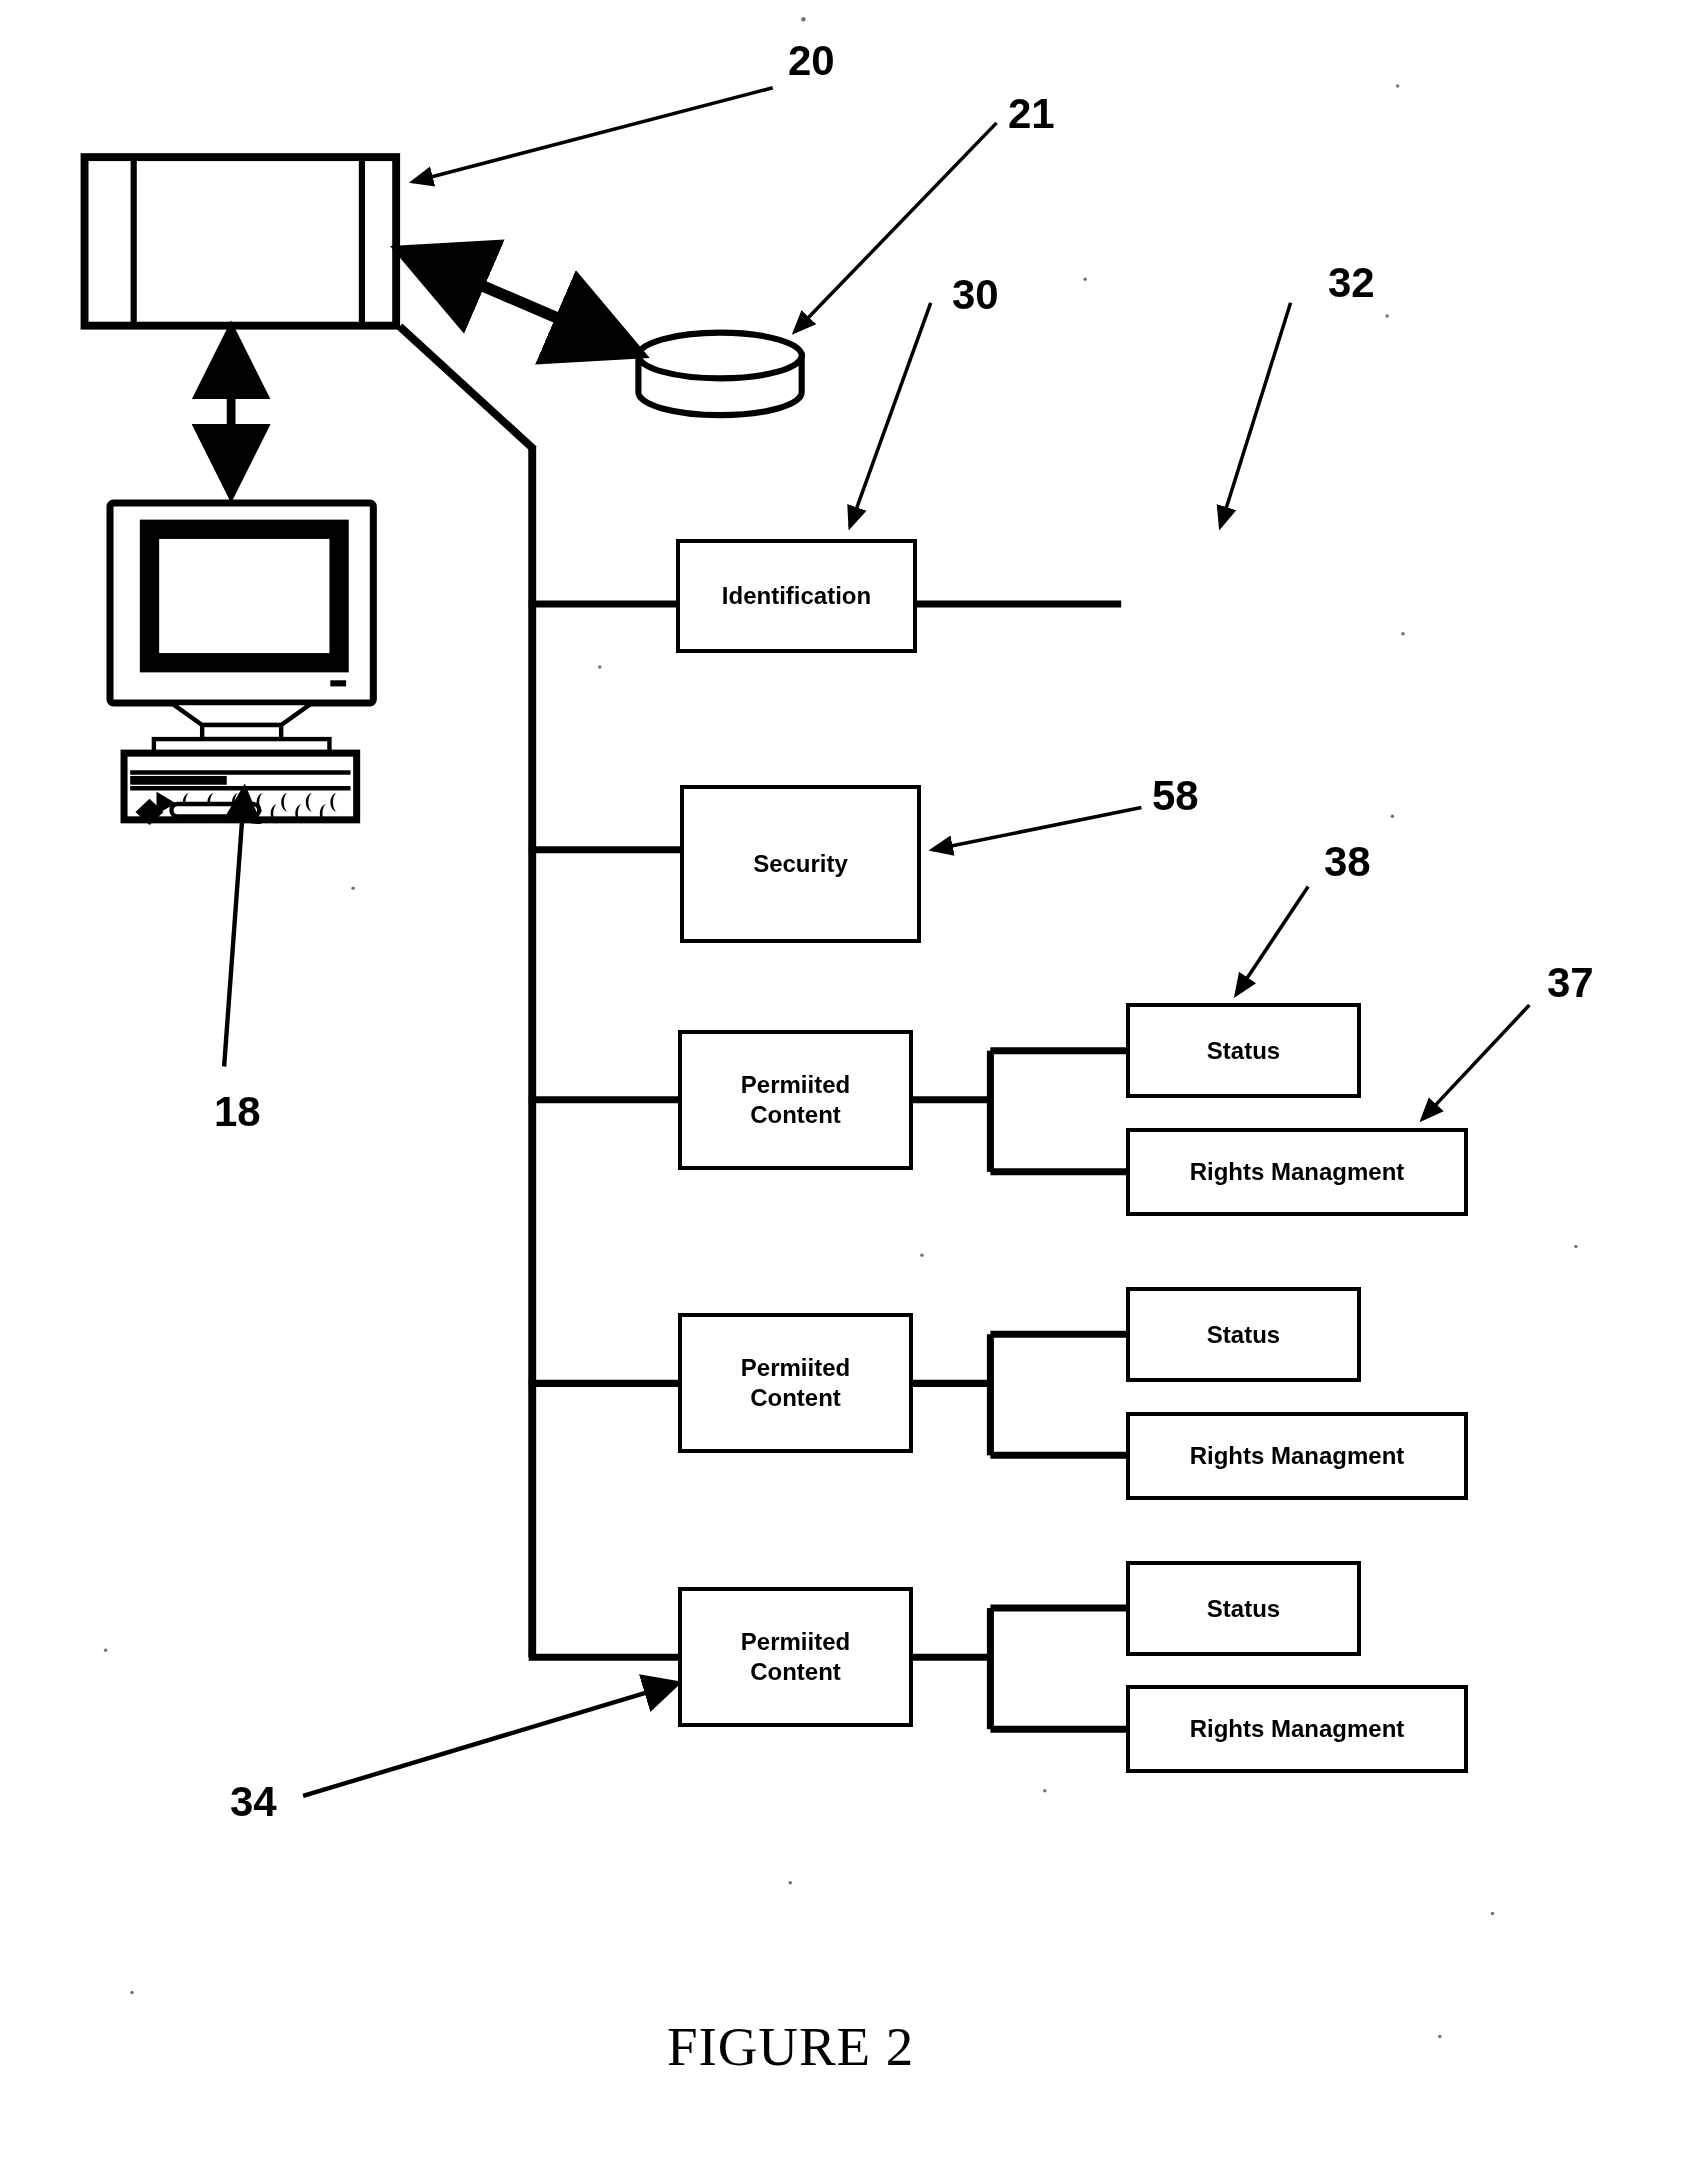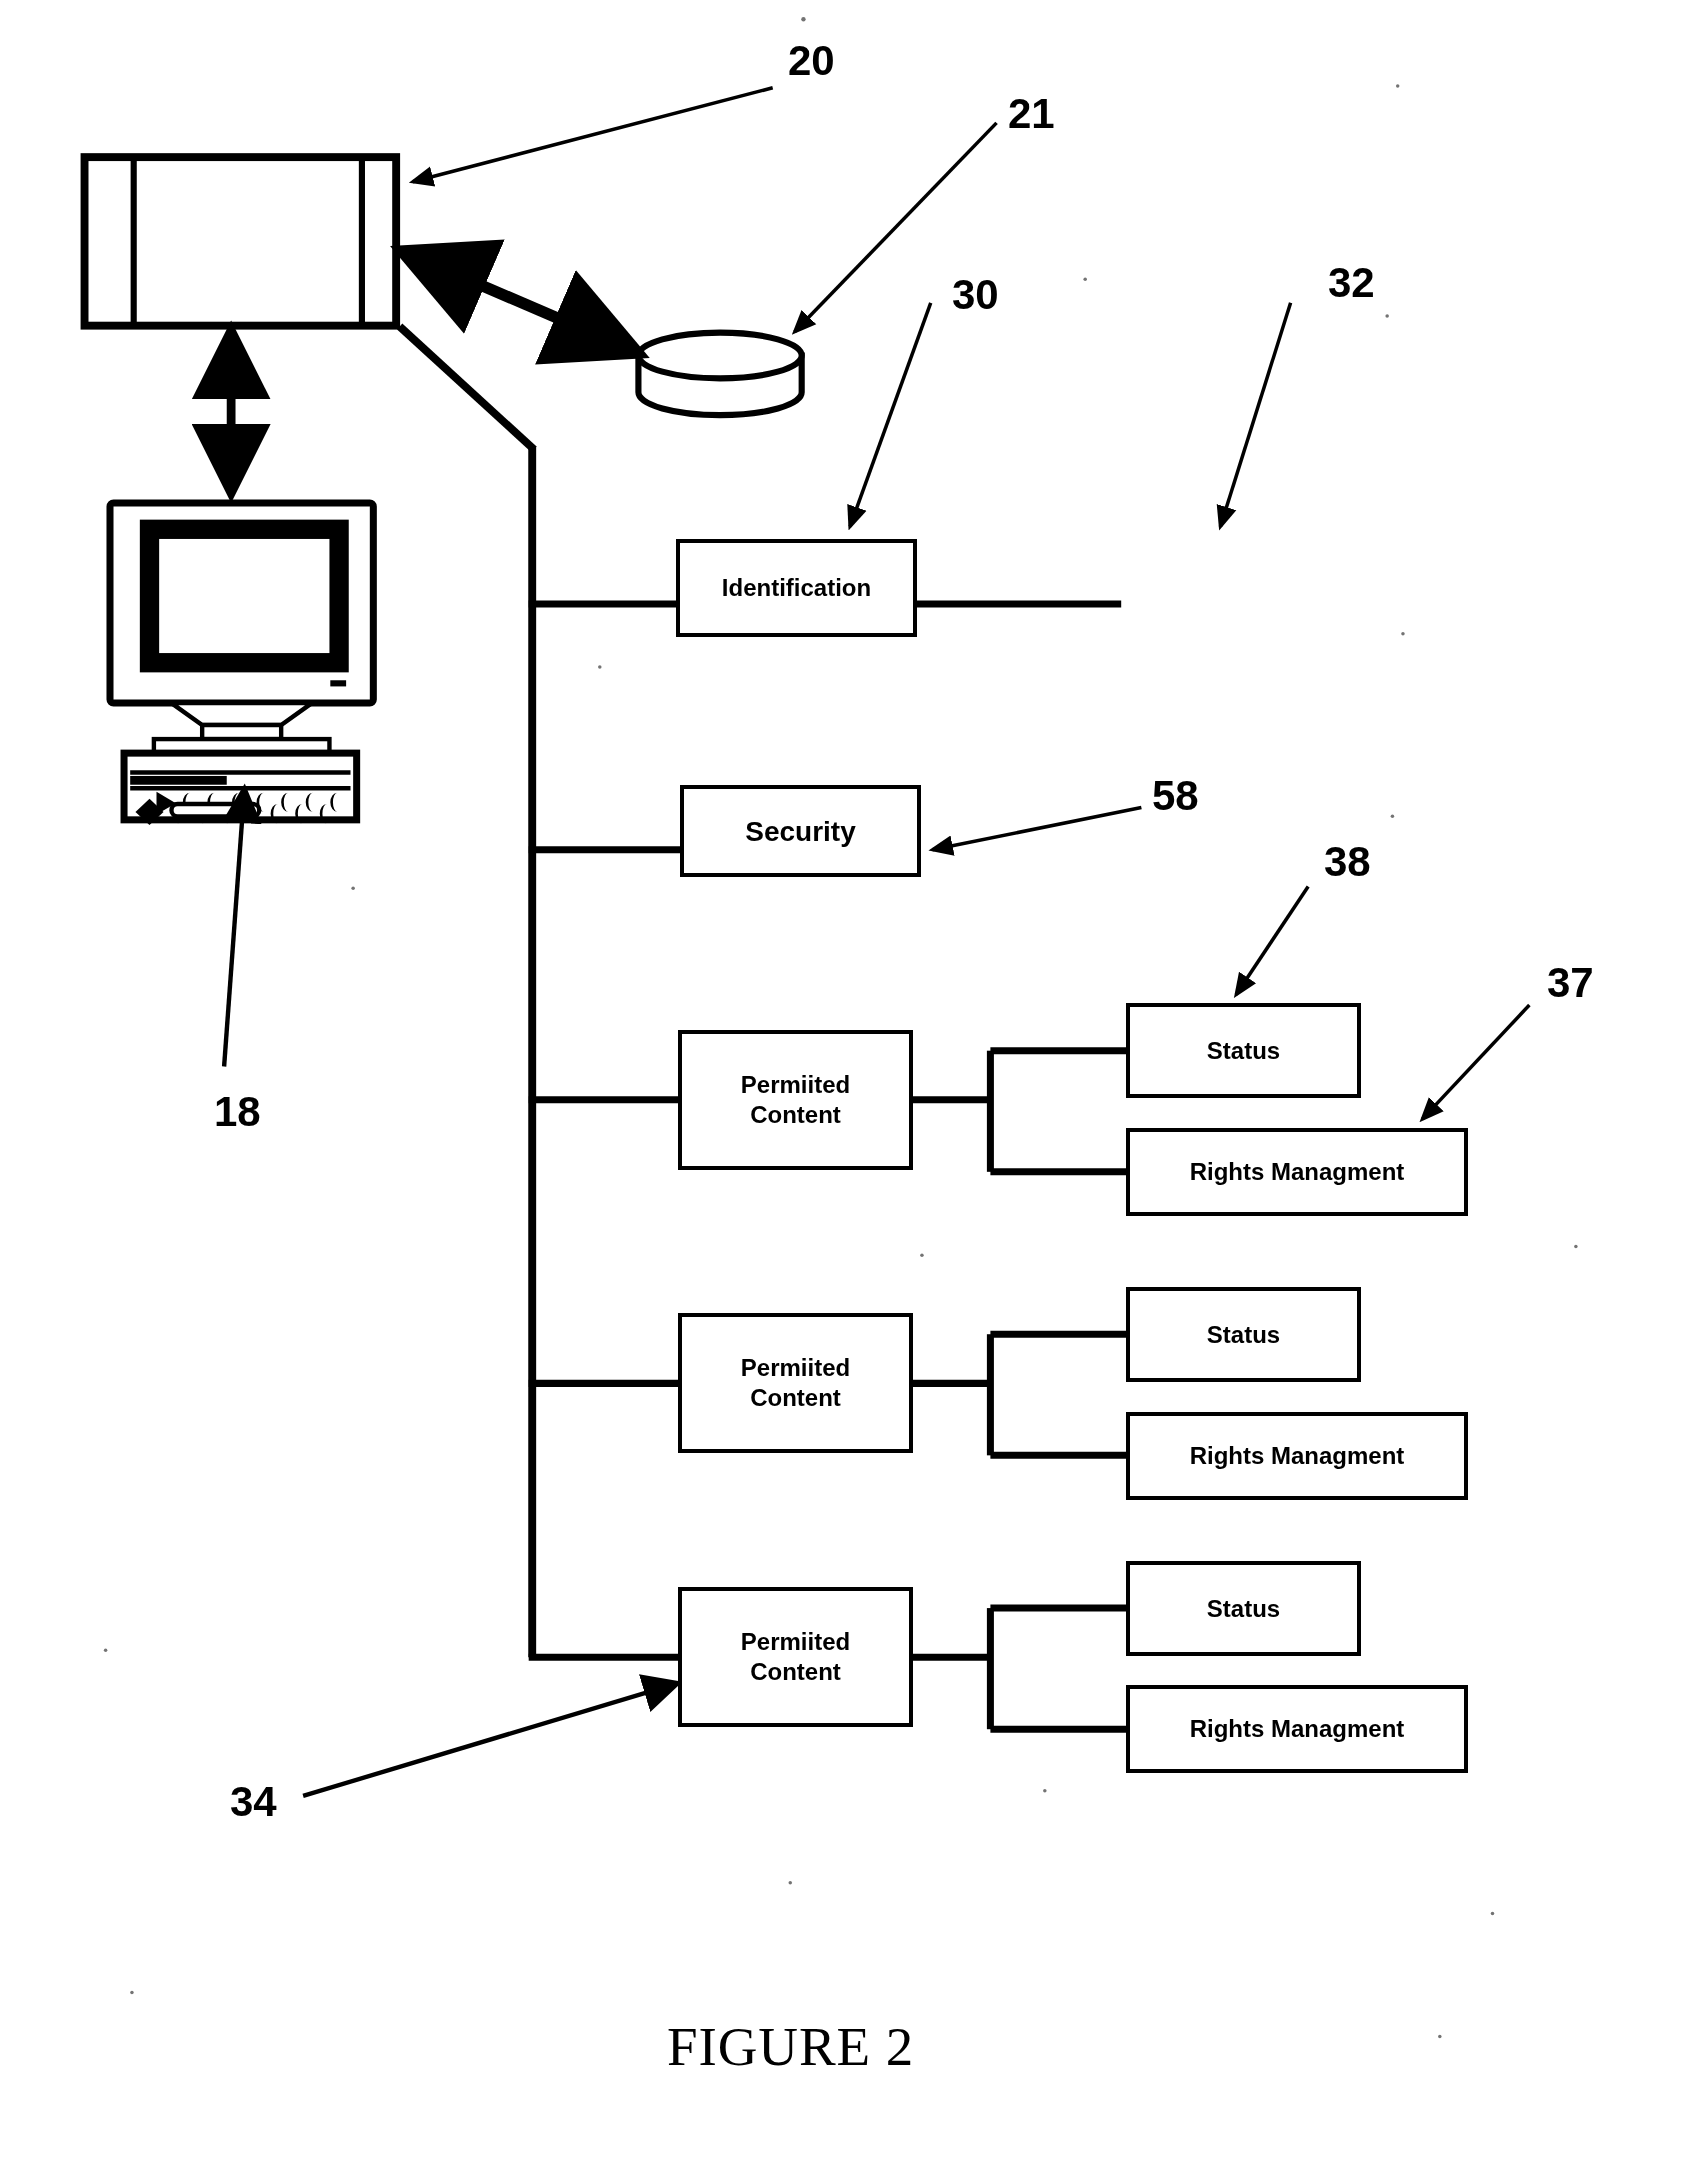--- a/index.html
+++ b/index.html
@@ -167,24 +167,24 @@
       <circle cx="1190" cy="2040" r="2"></circle>
       <circle cx="900" cy="2145" r="2"></circle>
       <circle cx="1700" cy="2180" r="2"></circle>
       <circle cx="150" cy="2270" r="2"></circle>
       <circle cx="1640" cy="2320" r="2"></circle>
       <circle cx="402" cy="1012" r="2"></circle>
       <circle cx="1480" cy="1672" r="2"></circle>
     </g>
   </svg>
 
-  <div class="box" id="box-identification" style="left: 676px; top: 539px; width: 241px; height: 98px; font-size: 24px;">
+  <div class="box" id="box-identification" style="left: 676px; top: 539px; width: 241px; height: 114px; font-size: 24px;">
     <span>Identification</span>
   </div>
-  <div class="box" id="box-security" style="left: 680px; top: 785px; width: 241px; height: 92px; font-size: 28px;">
+  <div class="box" id="box-security" style="left: 680px; top: 785px; width: 241px; height: 158px; font-size: 24px;">
     <span>Security</span>
   </div>
 
   <div class="box" id="box-permitted-content-1" style="left: 678px; top: 1030px; width: 235px; height: 140px; font-size: 24px;">
     <span>
       <span>Permiited</span>
       <span>Content</span>
     </span>
   </div>
   <div class="box" id="box-status-1" style="left: 1126px; top: 1003px; width: 235px; height: 95px; font-size: 24px;">

